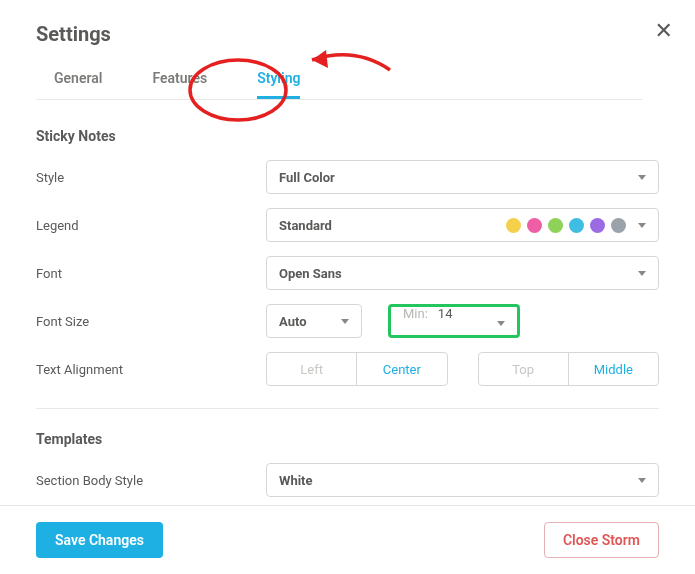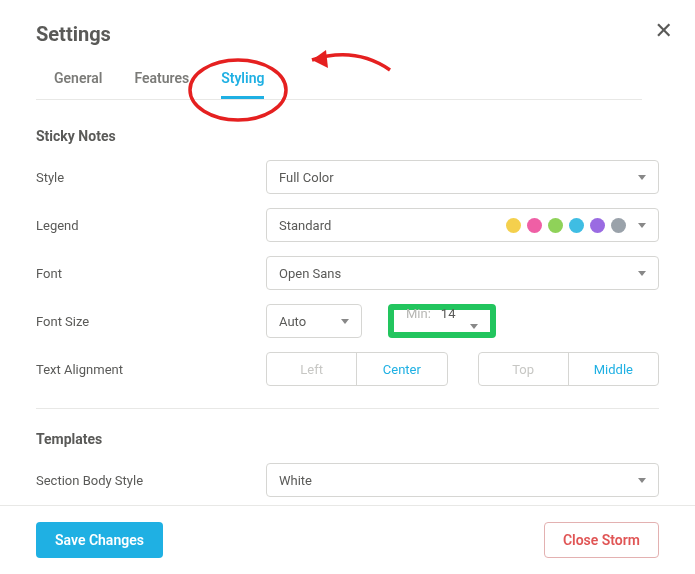--- a/index.html
+++ b/index.html
@@ -32,21 +32,21 @@
     position: absolute;
     right: 22px;
     top: 20px;
     font-size: 22px;
     color: #5a5a58;
     cursor: pointer;
     line-height: 1;
   }
   .tabs {
     display: flex;
-    gap: 32px;
+    gap: 50px;
     border-bottom: 1px solid #e8e8e6;
     padding-left: 18px;
   }
   .tab {
     font-size: 14px;
     font-weight: 600;
     color: #7b7b78;
     padding-bottom: 10px;
     cursor: pointer;
     border-bottom: 3px solid transparent;
@@ -92,20 +92,21 @@
     border: 1px solid #d6d6d3;
     border-radius: 4px;
     height: 34px;
     display: flex;
     align-items: center;
     padding: 0 30px 0 12px;
     font-size: 13px;
     color: #5a5a58;
     background: #fff;
     cursor: pointer;
+    font-weight: bold;
   }
   .select::after {
     content: "";
     position: absolute;
     right: 12px;
     top: 14px;
     border-left: 4px solid transparent;
     border-right: 4px solid transparent;
     border-top: 5px solid #888;
   }
@@ -122,29 +123,29 @@
   }
   .fontsize-group {
     display: flex;
     width: 100%;
     gap: 26px;
   }
   .fs-auto { width: 96px; }
   .minmax {
     display: flex;
     align-items: center;
-    border: 6px solid #22c55e;
+    border: 3px solid #22c55e;
     border-radius: 4px;
     height: 34px;
     padding: 0 30px 16px 12px;
     font-size: 13px;
     position: relative;
     background: #fff;
     cursor: pointer;
-    width: 108px;
+    width: 132px;
   }
   .minmax::after {
     content: "";
     position: absolute;
     right: 12px;
     top: 14px;
     border-left: 4px solid transparent;
     border-right: 4px solid transparent;
     border-top: 5px solid #888;
   }

